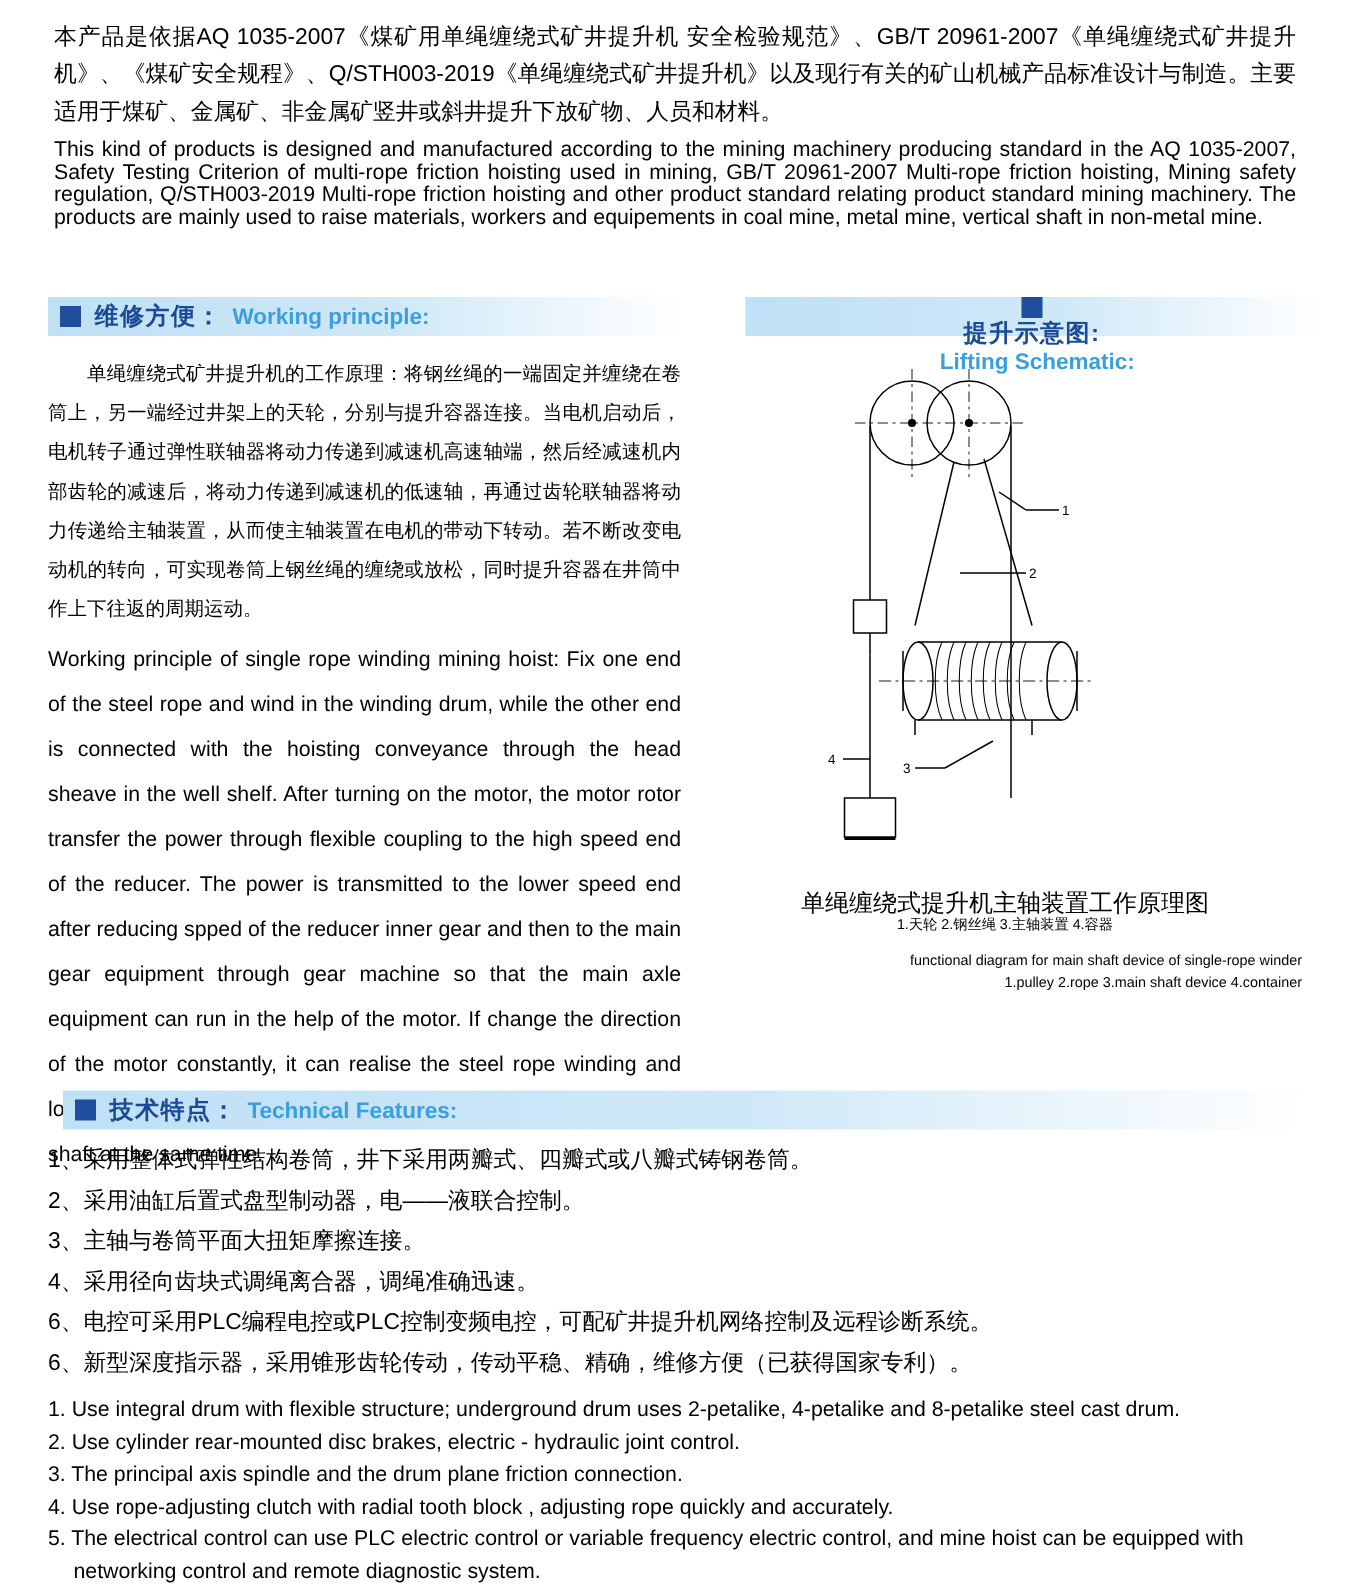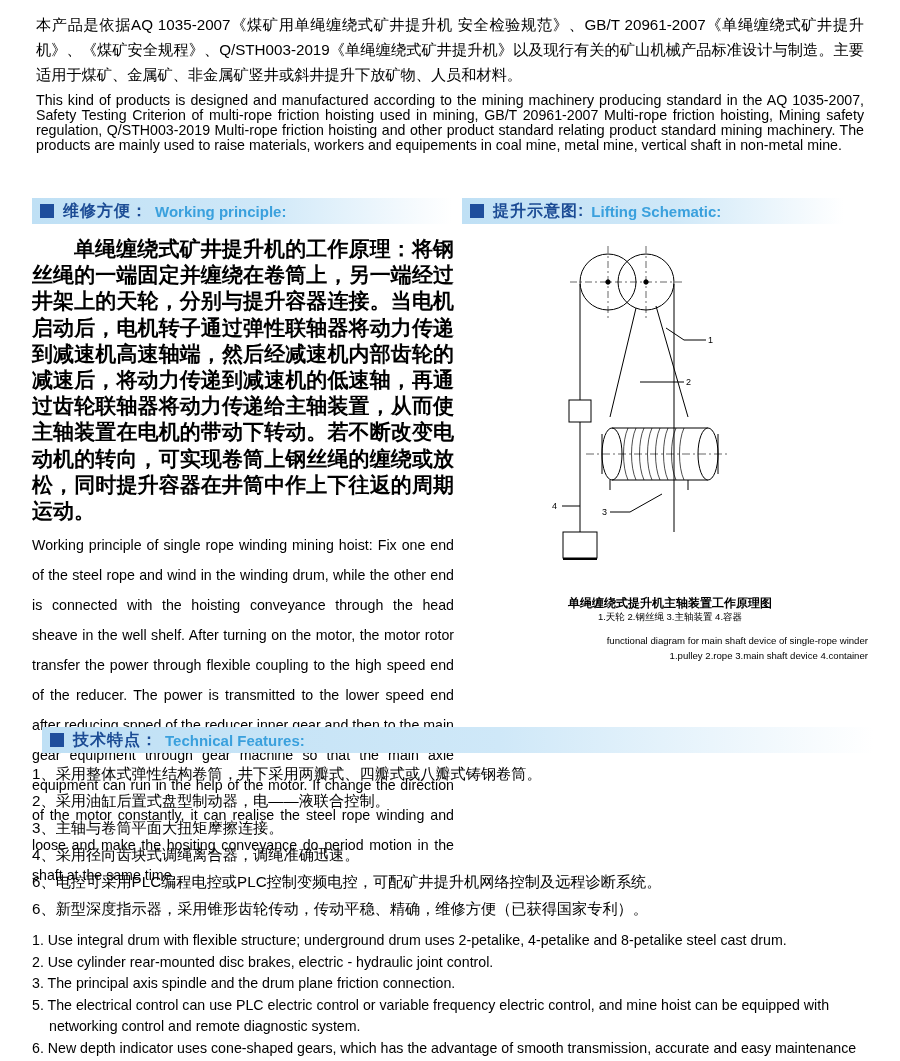--- a/index.html
+++ b/index.html
@@ -69,37 +69,36 @@
   }
   .bar .en {
     font-size: 15px;
     font-weight: bold;
     color: #3aa0dd;
     margin-left: 7px;
     white-space: nowrap;
   }
 
   #bar-principle { left: 32px; top: 198px; width: 420px; }
-  #bar-schematic { left: 462px; top: 198px; width: 382px; }
+  #bar-schematic { left: 497px; top: 198px; width: 382px; flex-direction: column; }
   #bar-features  { left: 42px; top: 727px; width: 832px; }
 
   
   .principle {
     position: absolute;
     left: 32px;
     top: 236px;
     width: 422px;
   }
   .principle-cn {
-    font-size: 21px;
+    font-size: 13px;
     line-height: 26.2px;
     text-align: justify;
     text-justify: inter-ideograph;
     text-indent: 2em;
-    font-weight: bold;
   }
   .principle-en {
     margin-top: 6px;
     font-size: 14.2px;
     line-height: 30px;
     text-align: justify;
   }
 
   
   .schematic {
@@ -114,21 +113,21 @@
   .sch-caption {
     position: absolute;
     left: 470px;
     top: 596px;
     width: 400px;
     text-align: center;
     font-size: 9.5px;
     line-height: 14px;
     color: #000;
   }
-  .sch-caption .t1 { font-weight: bold; font-size: 12px; }
+  .sch-caption .t1 { font-weight: normal; font-size: 16px; }
   .sch-caption .t2 { font-size: 9.5px; }
   .sch-caption-en {
     position: absolute;
     left: 528px;
     top: 634px;
     width: 340px;
     font-size: 9.6px;
     line-height: 14.5px;
     color: #000;
     text-align: right;
@@ -271,18 +270,19 @@
       <div>2、采用油缸后置式盘型制动器，电——液联合控制。</div>
       <div>3、主轴与卷筒平面大扭矩摩擦连接。</div>
       <div>4、采用径向齿块式调绳离合器，调绳准确迅速。</div>
       <div>6、电控可采用PLC编程电控或PLC控制变频电控，可配矿井提升机网络控制及远程诊断系统。</div>
       <div>6、新型深度指示器，采用锥形齿轮传动，传动平稳、精确，维修方便（已获得国家专利）。</div>
     </div>
     <div class="feat-en">
       <div class="li">1. Use integral drum with flexible structure; underground drum uses 2-petalike, 4-petalike and 8-petalike steel cast drum.</div>
       <div class="li">2. Use cylinder rear-mounted disc brakes, electric - hydraulic joint control.</div>
       <div class="li">3. The principal axis spindle and the drum plane friction connection.</div>
+      <div class="li">4. Use rope-adjusting clutch with radial tooth block , adjusting rope quickly and accurately.</div>
       <div class="li">5. The electrical control can use PLC electric control or variable frequency electric control, and mine hoist can be equipped with networking control and remote diagnostic system.</div>
       <div class="li">6. New depth indicator uses cone-shaped gears, which has the advantage of smooth transmission, accurate and easy maintenance (have gained national patent).</div>
     </div>
   </div>
 
 </div>
 
 </body></html>

